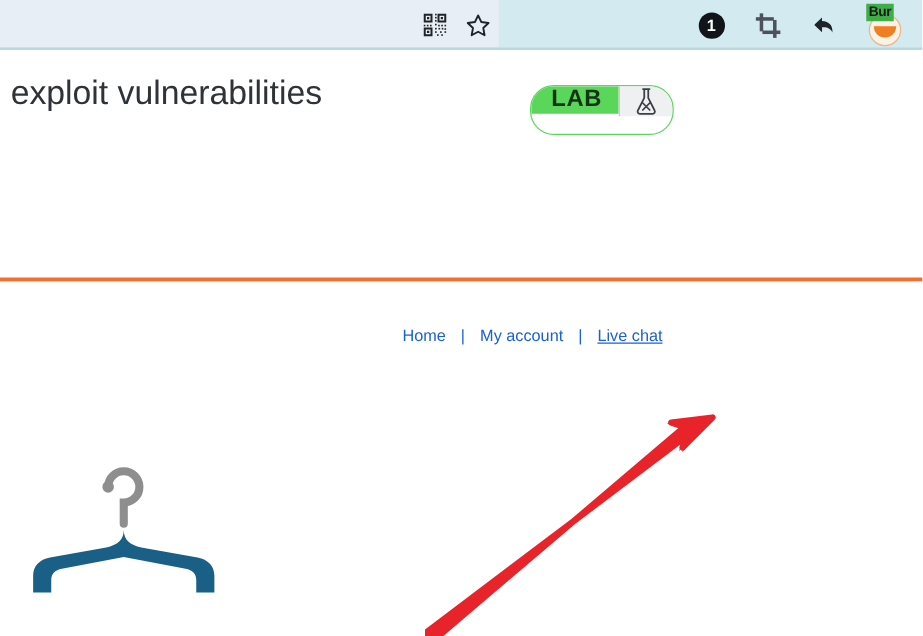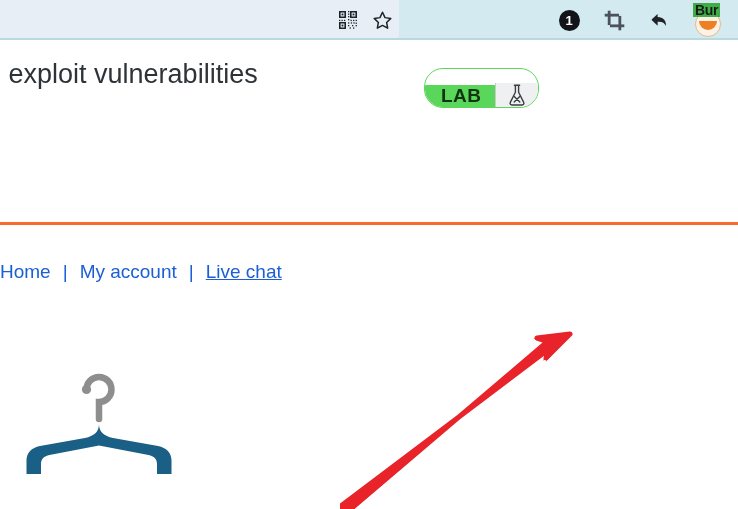--- a/index.html
+++ b/index.html
@@ -66,21 +66,21 @@
     text-align: center;
     font-family: "Liberation Sans", sans-serif;
   }
 
   
   #burp-icon .burp-badge {
     position: absolute;
     left: 2px; top: 1px;
     background: #3fae49;
     color: #1a1a1a;
-    font-size: 14px;
+    font-size: 11px;
     font-weight: bold;
     line-height: 12px;
     padding: 1px 2px 1px 2px;
     font-family: "Liberation Sans", sans-serif;
     z-index: 2;
     letter-spacing: -0.3px;
   }
   #burp-icon .burp-body {
     position: absolute;
     left: 4px; top: 9px;
@@ -119,21 +119,21 @@
     white-space: nowrap;
     font-family: "Liberation Sans", sans-serif;
   }
 
   
   #lab-status {
     position: absolute;
     left: 424px; top: 26px;
     height: 38px;
     display: flex;
-    align-items: flex-end;
+    align-items: flex-start;
     border: 1px solid #5cd65c;
     border-radius: 19px;
     background: #ffffff;
     overflow: hidden;
   }
   #lab-badge {
     background: #5ad65a;
     color: #123312;
     font-size: 19px;
     font-weight: bold;
@@ -166,23 +166,24 @@
     width: 738px;
     height: 3px;
     background: #f96c2e;
   }
 
   
   #nav-links {
     position: absolute;
     left: 0; top: 219px;
     width: 612px;
+    text-align: right;
     padding-right: 82px;
     box-sizing: border-box;
-    font-size: 19px;
+    font-size: 13px;
     color: #2e6ab1;
     white-space: nowrap;
   }
   #nav-links a {
     color: #1a5fd6;
     text-decoration: none;
   }
   #nav-links a.hovered {
     text-decoration: underline;
   }

